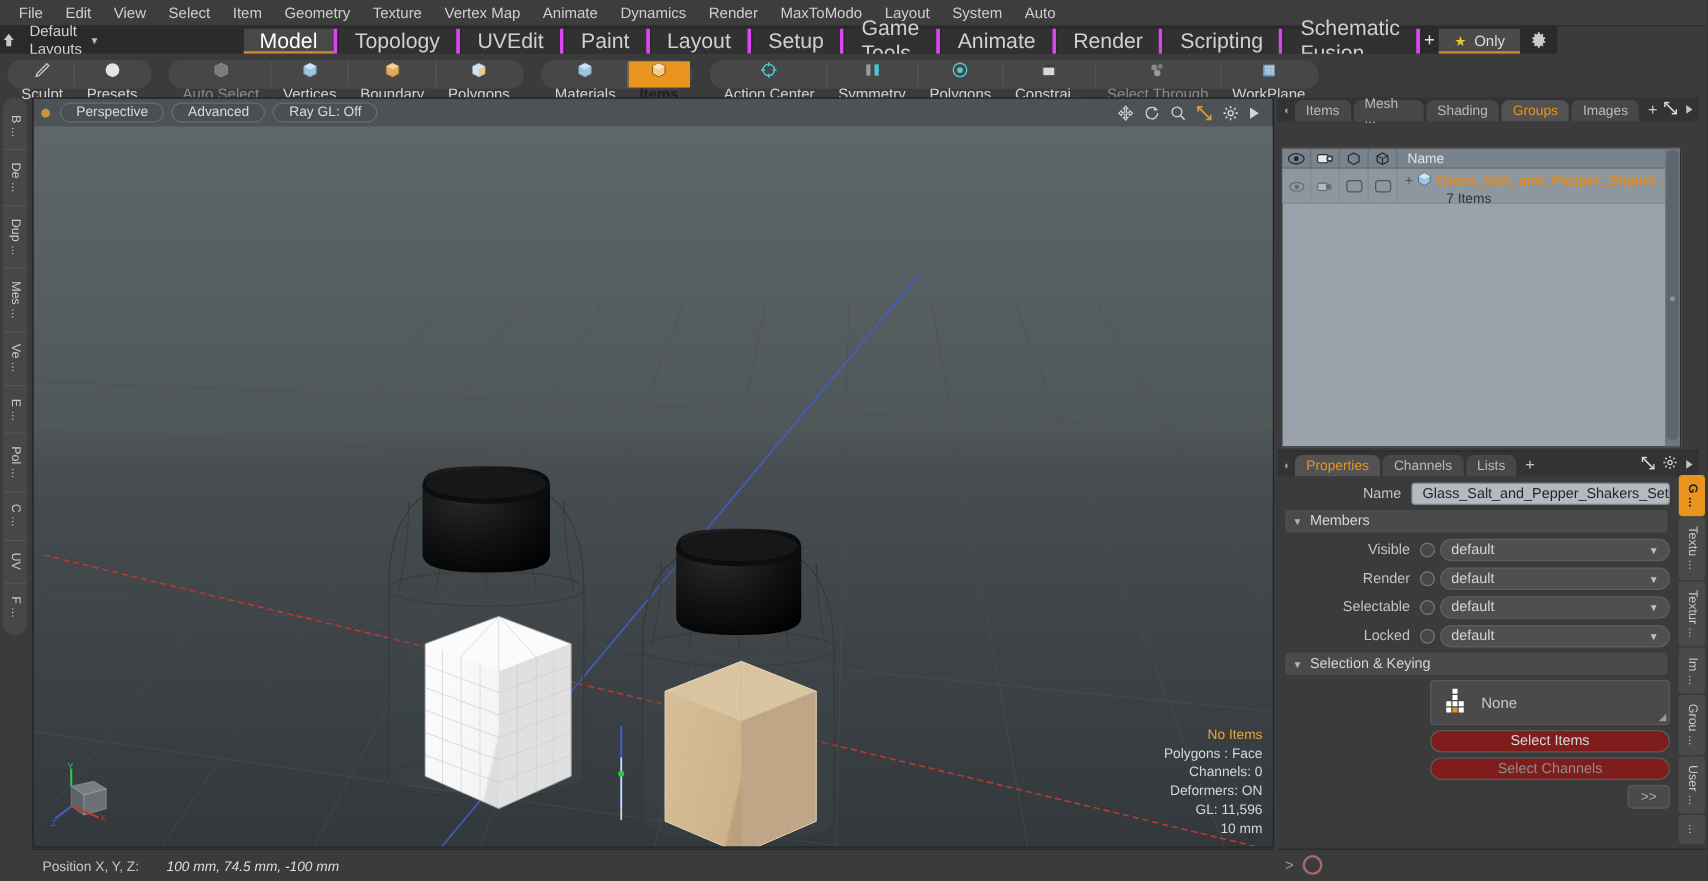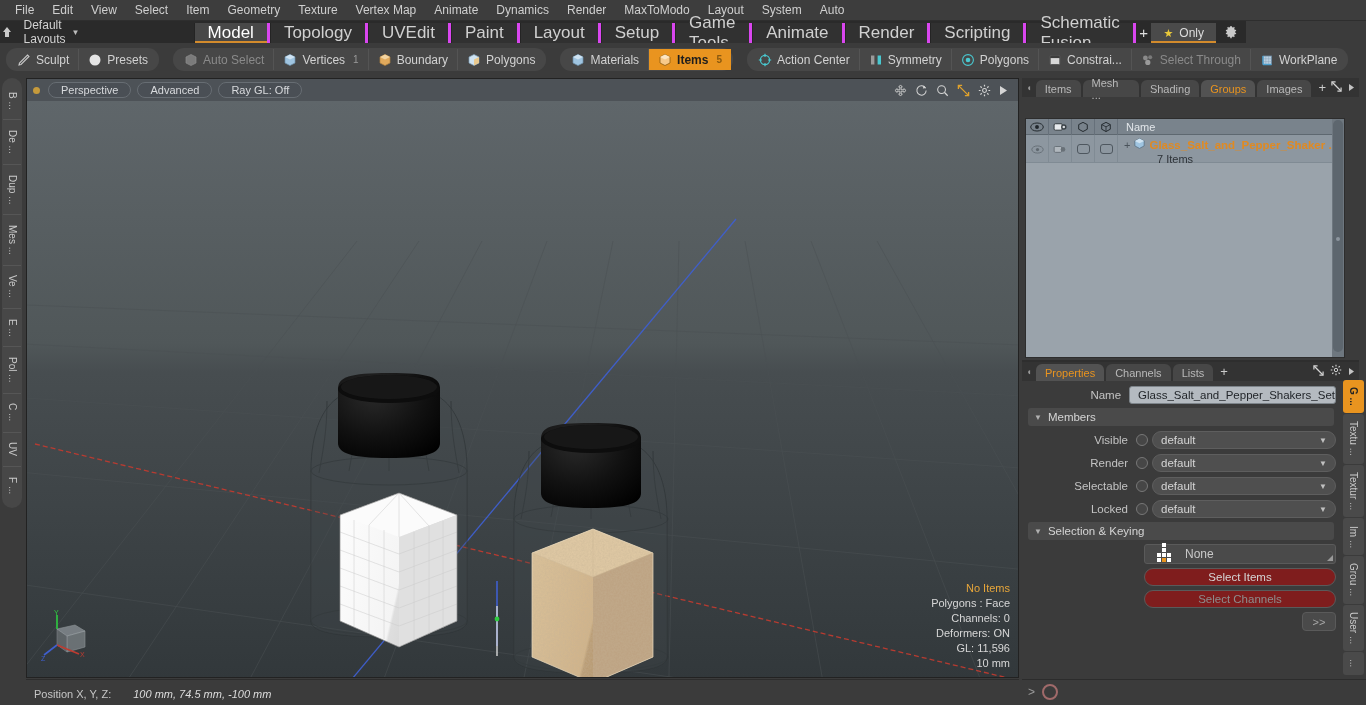--- a/index.html
+++ b/index.html
@@ -60,20 +60,21 @@
     background: #3b3b3b; display: flex; align-items: center; padding: 0 6px; gap: 4px;
   }
   .tgroup {
     display: flex; align-items: center; height: 23px;
     background: #474747; border-radius: 11px; padding: 0 2px;
   }
   .titem {
     display: flex; align-items: center; gap: 5px; height: 21px;
     padding: 0 9px; font-size: 12px; color: #d2d2d2; border-radius: 10px;
     position: relative;
+    flex-direction: column;
   }
   .titem + .titem { border-left: 1px solid #545454; border-radius: 0; }
   .titem.first { border-radius: 10px 0 0 10px; }
   .titem.dim { color: #8a8a8a; }
   .titem.sel { background: #e9941f; color: #1e1e1e; font-weight: bold; border-radius: 0; }
   .titem .num { font-size: 10px; color: #9a9a9a; margin-left: 3px; }
   .titem.sel .num { color: #8a5a10; }
   .ico { width: 14px; height: 14px; display:inline-block; vertical-align: middle; }
 
   
@@ -195,21 +196,21 @@
     margin-left: 4px;
   }
   .prop-dropdown .dtri { margin-left: auto; font-size: 8px; color: #c0c0c0; }
   .btnwide {
     height: 18px; background: #7f1d1d; border: 1px solid #5a5a5a; border-radius: 9px;
     display:flex; align-items:center; justify-content:center; font-size: 11.5px; color:#d6d6d6;
     margin-bottom: 4px;
   }
   .btnwide.dim { color: #8d8d8d; }
   .selkey-box {
-    height: 20px; background: #4a4a4a; border: 1px solid #5a5a5a; border-radius: 3px;
+    height: 36px; background: #4a4a4a; border: 1px solid #5a5a5a; border-radius: 3px;
     display:flex; align-items:center; padding-left: 8px; gap: 10px; margin-bottom: 4px; position:relative;
   }
   .selkey-box .corner { position:absolute; right:2px; bottom:2px; width:0;height:0;
     border-left:6px solid transparent; border-bottom:6px solid #9a9a9a;}
   .btn-chev {
     width: 34px; height: 19px; background: #4a4a4a; border: 1px solid #5a5a5a; border-radius: 4px;
     display:flex; align-items:center; justify-content:center; font-size: 11px; color:#a8a8a8;
     margin-left: auto;
   }
 

